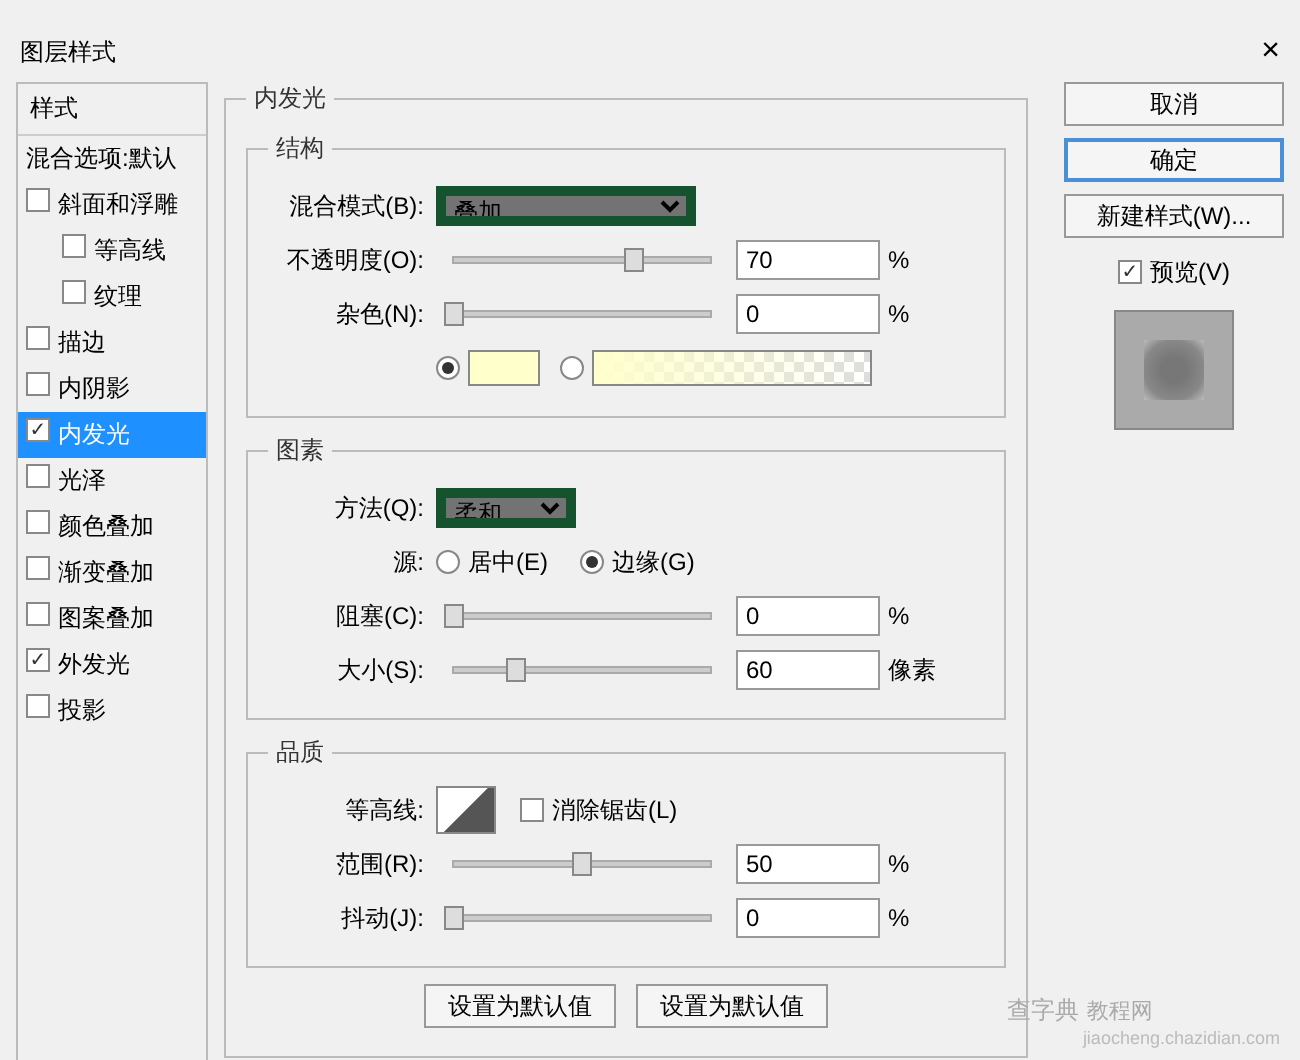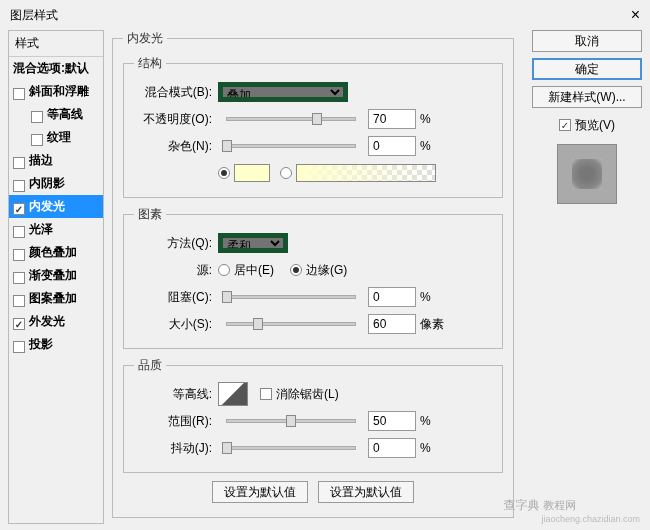--- a/index.html
+++ b/index.html
@@ -1,38 +1,38 @@
 <!DOCTYPE html>
 <html><head>
 <meta charset="utf-8">
 <style>
 * { box-sizing: border-box; font-family: "Microsoft YaHei", Arial, sans-serif; font-size: 12px; }
 body { margin: 0; background: #f0f0f0; width: 650px; height: 530px; position: relative; }
-.titlebar { height: 30px; display: flex; align-items: center; padding: 0 10px; }
+.titlebar { height: 30px; display: flex; align-items: center; padding: 0 10px; margin-top: 11px; }
 .titlebar .title { flex: 1; }
 .close-x { font-size: 16px; cursor: pointer; }
 .main { display: flex; padding: 0 8px; }
 .sidebar { width: 96px; border: 1px solid #bbb; background: #f0f0f0; }
 .sidebar-header { padding: 4px 6px; border-bottom: 1px solid #ccc; }
-.sidebar-item { display: flex; align-items: flex-end; padding: 3px 4px; cursor: pointer; font-weight: bold; }
+.sidebar-item { display: flex; align-items: flex-start; padding: 3px 4px; cursor: pointer; }
 .sidebar-item.indent { padding-left: 22px; }
 .sidebar-item.selected { background: #1e90ff; color: #fff; }
 .cb { width: 12px; height: 12px; border: 1px solid #888; background: #fff; margin-right: 4px; display: inline-flex; align-items: center; justify-content: center; font-size: 10px; }
 .cb.checked::after { content: "✓"; color: #333; }
 .sidebar-item.selected .cb.checked::after { color: #333; }
 .content { flex: 1; padding: 0 8px; }
 fieldset { border: 1px solid #bbb; margin: 0 0 6px 0; padding: 4px 10px 8px 10px; }
 fieldset.inner { margin: 4px 0 8px 0; }
 legend { padding: 0 4px; color: #333; }
 .row { display: flex; align-items: center; margin: 5px 0; height: 22px; }
 .label { width: 78px; text-align: right; margin-right: 6px; }
 select { height: 20px; border: 5px solid #14532d; background: #737373; font-size: 12px; }
 .slider { flex: 1; height: 4px; background: #ccc; border: 1px solid #aaa; position: relative; margin: 0 8px; max-width: 130px; }
 .slider .thumb { position: absolute; top: -5px; width: 10px; height: 12px; background: #ddd; border: 1px solid #888; transform: translateX(-5px); }
-.numbox { width: 48px; height: 20px; border: 1px solid #999; background: #fff; text-align: left; padding: 2px 4px; margin: 0 4px; }
+.numbox { width: 72px; height: 20px; border: 1px solid #999; background: #fff; text-align: left; padding: 2px 4px; margin: 0 4px; }
 .unit { width: 30px; }
 .radio { width: 12px; height: 12px; border: 1px solid #888; border-radius: 50%; background: #fff; margin-right: 4px; display: inline-flex; align-items: center; justify-content: center; }
 .radio.checked::after { content: ""; width: 6px; height: 6px; background: #333; border-radius: 50%; display: block; }
 .swatch { width: 36px; height: 18px; border: 1px solid #888; }
 .grad { width: 140px; height: 18px; border: 1px solid #888; background: repeating-conic-gradient(#ddd 0 25%, #fff 0 50%) 0 0/10px 10px; position: relative; }
 .grad::after { content: ""; position: absolute; inset: 0; background: linear-gradient(to right, #ffffcc, rgba(255,255,204,0)); }
 .contour { width: 30px; height: 24px; border: 1px solid #888; background: linear-gradient(135deg, #fff 49%, #888 50%, #888 51%, #555 51%); }
 .btns { width: 120px; padding-left: 10px; }
 .btn { width: 110px; height: 22px; border: 1px solid #999; background: #f5f5f5; margin-bottom: 6px; display: flex; align-items: center; justify-content: center; cursor: pointer; }
 .btn.primary { border: 1px solid #4a90d9; box-shadow: 0 0 0 1px #4a90d9 inset; }

